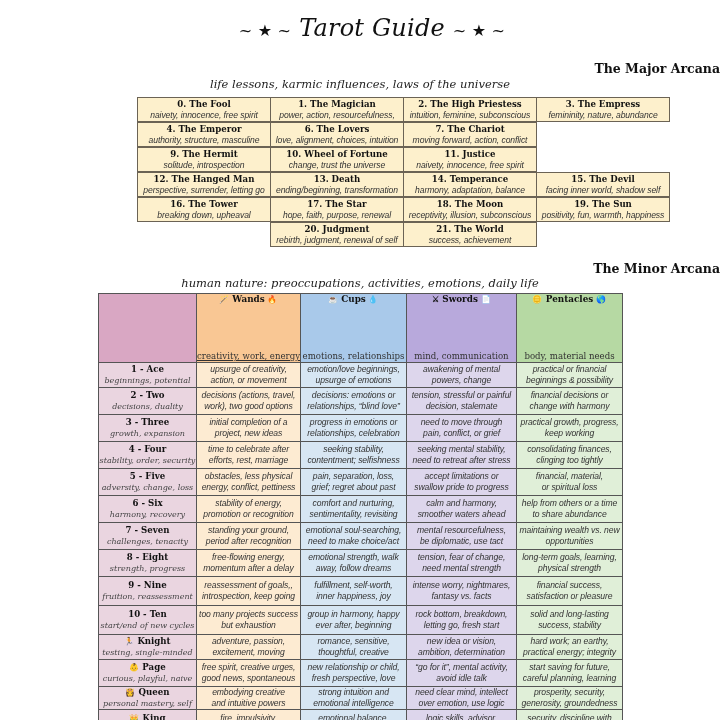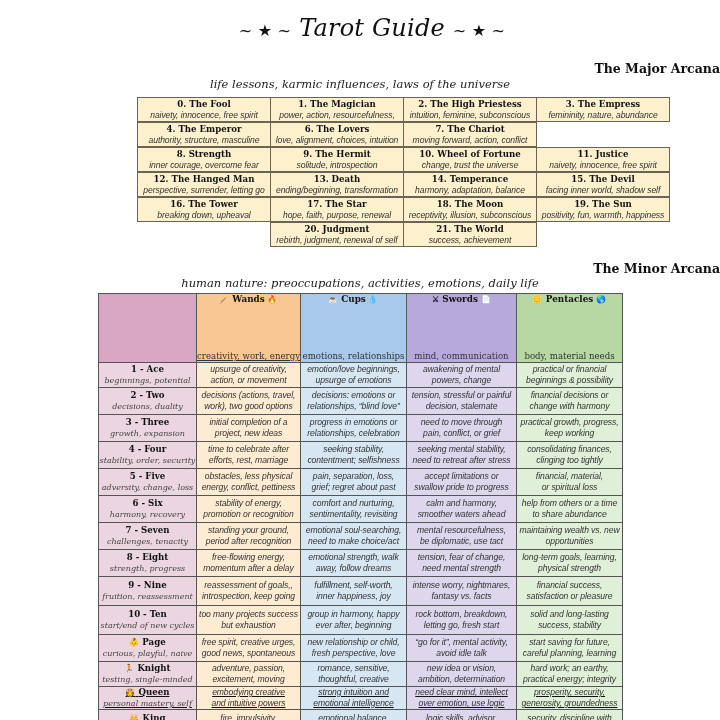--- a/index.html
+++ b/index.html
@@ -76,24 +76,20 @@
       <div class="mcell">
         <span class="nm">6. The Lovers</span>
         <span class="ds">love, alignment, choices, intuition</span>
       </div>
       <div class="mcell">
         <span class="nm">7. The Chariot</span>
         <span class="ds">moving forward, action, conflict</span>
       </div>
     </div>
     <div class="major-row">
-      <div class="mcell">
-        <span class="nm">8. Strength</span>
-        <span class="ds">inner courage, overcome fear</span>
-      </div>
       <div class="mcell">
         <span class="nm">9. The Hermit</span>
         <span class="ds">solitude, introspection</span>
       </div>
       <div class="mcell">
         <span class="nm">10. Wheel of Fortune</span>
         <span class="ds">change, trust the universe</span>
       </div>
       <div class="mcell">
         <span class="nm">11. Justice</span>
@@ -396,20 +392,42 @@
         </td>
         <td class="c3">
           <span class="ct">rock bottom, breakdown,</span>
           <span class="ct">letting go, fresh start</span>
         </td>
         <td class="c4">
           <span class="ct">solid and long-lasting</span>
           <span class="ct">success, stability</span>
         </td>
       </tr>
+      <tr style="height: 25px;">
+        <td class="c0">
+          <span class="rn"><span class="ico">🏃</span> <span>Knight</span></span>
+          <span class="rs">testing, single-minded</span>
+        </td>
+        <td class="c1">
+          <span class="ct">adventure, passion,</span>
+          <span class="ct">excitement, moving</span>
+        </td>
+        <td class="c2">
+          <span class="ct">romance, sensitive,</span>
+          <span class="ct">thoughtful, creative</span>
+        </td>
+        <td class="c3">
+          <span class="ct">new idea or vision,</span>
+          <span class="ct">ambition, determination</span>
+        </td>
+        <td class="c4">
+          <span class="ct">hard work; an earthy,</span>
+          <span class="ct">practical energy; integrity</span>
+        </td>
+      </tr>
       <tr style="height: 27px;">
         <td class="c0">
           <span class="rn"><span class="ico">👶</span> <span>Page</span></span>
           <span class="rs">curious, playful, naive</span>
         </td>
         <td class="c1">
           <span class="ct">free spirit, creative urges,</span>
           <span class="ct">good news, spontaneous</span>
         </td>
         <td class="c2">
@@ -418,43 +436,21 @@
         </td>
         <td class="c3">
           <span class="ct">“go for it”, mental activity,</span>
           <span class="ct">avoid idle talk</span>
         </td>
         <td class="c4">
           <span class="ct">start saving for future,</span>
           <span class="ct">careful planning, learning</span>
         </td>
       </tr>
-      <tr style="height: 25px;">
-        <td class="c0">
-          <span class="rn"><span class="ico">🏃</span> <span>Knight</span></span>
-          <span class="rs">testing, single-minded</span>
-        </td>
-        <td class="c1">
-          <span class="ct">adventure, passion,</span>
-          <span class="ct">excitement, moving</span>
-        </td>
-        <td class="c2">
-          <span class="ct">romance, sensitive,</span>
-          <span class="ct">thoughtful, creative</span>
-        </td>
-        <td class="c3">
-          <span class="ct">new idea or vision,</span>
-          <span class="ct">ambition, determination</span>
-        </td>
-        <td class="c4">
-          <span class="ct">hard work; an earthy,</span>
-          <span class="ct">practical energy; integrity</span>
-        </td>
-      </tr>
-      <tr style="height: 14px; text-decoration: underline;">
+      <tr style="height: 14px;">
         <td class="c0">
           <span class="rn"><span class="ico">👸</span> <span>Queen</span></span>
           <span class="rs">personal mastery, self</span>
         </td>
         <td class="c1">
           <span class="ct">embodying creative</span>
           <span class="ct">and intuitive powers</span>
         </td>
         <td class="c2">
           <span class="ct">strong intuition and</span>

